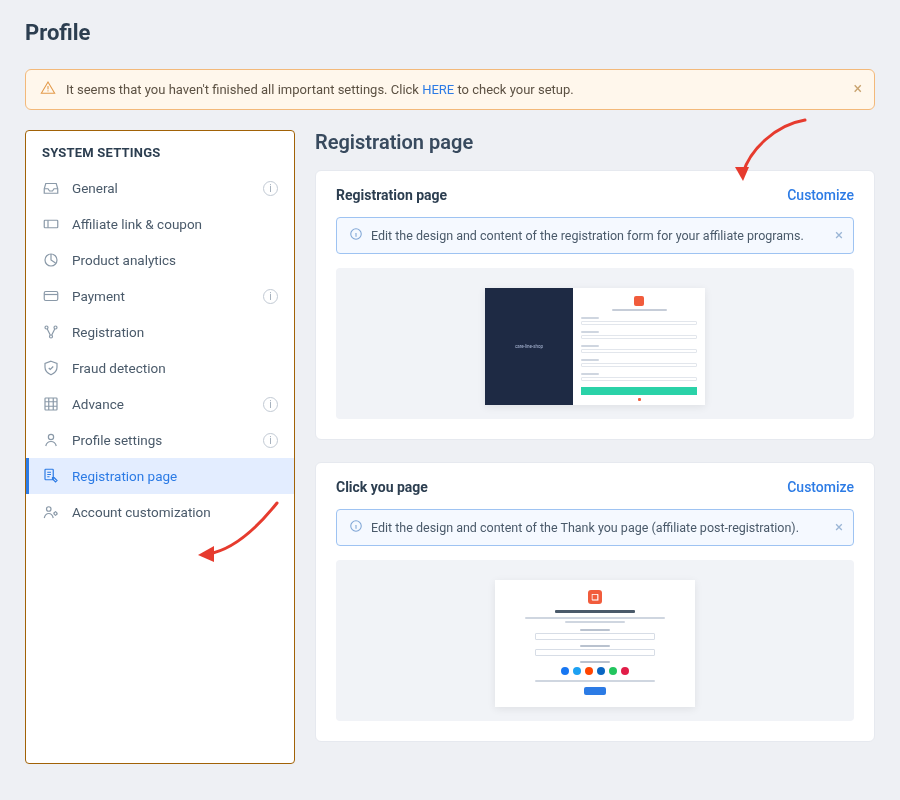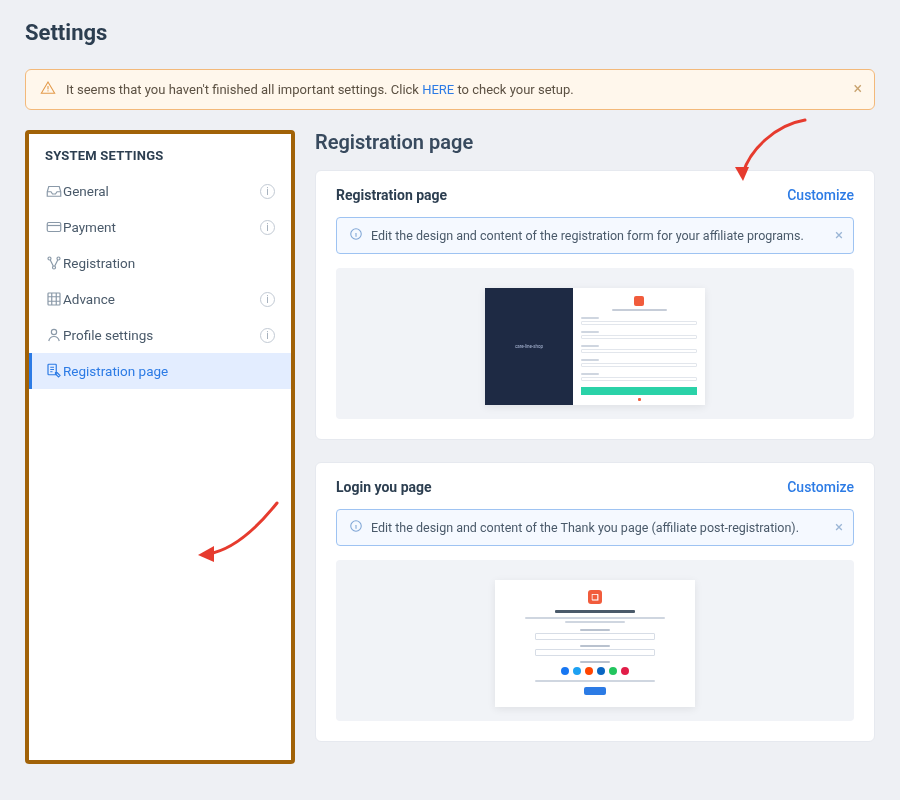--- a/index.html
+++ b/index.html
@@ -39,36 +39,36 @@
     right: 12px;
     top: 9px;
     cursor: pointer;
     color: #c9a36f;
     font-size: 16px;
   }
   .layout { display: flex; gap: 20px; }
   .sidebar {
     width: 270px;
     background: #fff;
-    border: 4px solid #a16207;
+    border: 1px solid #a16207;
     border-radius: 4px;
     flex-shrink: 0;
   }
   .sidebar-section-title {
     font-size: 13px;
     font-weight: 700;
     color: #2c3e50;
     padding: 14px 16px 10px;
     letter-spacing: 0.2px;
   }
   .sidebar-section-title.second { border-top: 1px solid #eef0f4; }
   .sidebar-item {
     display: flex;
     align-items: center;
-    gap: 0;
+    gap: 12px;
     padding: 9px 16px;
     font-size: 13.5px;
     color: #4a5a6a;
     cursor: pointer;
     position: relative;
   }
   .sidebar-item.active {
     background: #e3edff;
     color: #2c7be5;
     border-left: 3px solid #2c7be5;
@@ -223,21 +223,21 @@
   .thx-preview .ln { height:2px; width:120px; background:#cfd6e0; margin:0 auto 5px; border-radius:1px; }
   .thx-preview .btn { width:22px; height:8px; background:#2c7be5; border-radius:2px; margin:0 auto; }
   
   .arrow { position: absolute; pointer-events:none; }
   .arrow svg path { stroke:#e63b2e; stroke-width:3; fill:none; stroke-linecap:round; }
   .arrow svg polygon { fill:#e63b2e; }
 </style>
 </head>
 <body>
 
-<div class="page-title">Settings</div>
+<div class="page-title">Profile</div>
 
 <div class="alert">
   <span class="icon">
     <svg width="16" height="16" viewBox="0 0 24 24" fill="none">
         <path d="M12 3 2 20h20L12 3Z" stroke="#e39a4a" stroke-width="1.6"></path>
         <rect x="11.2" y="9" width="1.6" height="5" fill="#e39a4a"></rect>
         <rect x="11.2" y="15.5" width="1.6" height="1.6" fill="#e39a4a"></rect>
       </svg>
   </span>
   <span>
@@ -255,21 +255,39 @@
       <span class="icon">
           <svg width="18" height="18" viewBox="0 0 24 24" fill="none" stroke="currentColor" stroke-width="1.6">
             <path d="M3 13h5l2 3h4l2-3h5"></path>
             <path d="M5 6h14l2 7v6H3v-6l2-7Z"></path>
           </svg>
         </span>
       <span>General</span>
       <span class="info-badge">i</span>
     </div>
 
-
+    <div class="sidebar-item">
+      <span class="icon">
+          <svg width="18" height="18" viewBox="0 0 24 24" fill="none" stroke="currentColor" stroke-width="1.6">
+            <rect x="3" y="7" width="18" height="10" rx="1"></rect>
+            <path d="M8 7v10"></path>
+          </svg>
+        </span>
+      <span>Affiliate link &amp; coupon</span>
+    </div>
+
+    <div class="sidebar-item">
+      <span class="icon">
+          <svg width="18" height="18" viewBox="0 0 24 24" fill="none" stroke="currentColor" stroke-width="1.6">
+            <circle cx="12" cy="12" r="8"></circle>
+            <path d="M12 4v8l6 4"></path>
+          </svg>
+        </span>
+      <span>Product analytics</span>
+    </div>
 
     <div class="sidebar-item">
       <span class="icon">
           <svg width="18" height="18" viewBox="0 0 24 24" fill="none" stroke="currentColor" stroke-width="1.6">
             <rect x="3" y="6" width="18" height="12" rx="2"></rect>
             <path d="M3 10h18"></path>
           </svg>
         </span>
       <span>Payment</span>
       <span class="info-badge">i</span>
@@ -280,20 +298,29 @@
           <svg width="18" height="18" viewBox="0 0 24 24" fill="none" stroke="currentColor" stroke-width="1.6">
             <circle cx="6" cy="6" r="2"></circle>
             <circle cx="18" cy="6" r="2"></circle>
             <circle cx="12" cy="18" r="2"></circle>
             <path d="M7 8l4 8M17 8l-4 8"></path>
           </svg>
         </span>
       <span>Registration</span>
     </div>
 
+    <div class="sidebar-item">
+      <span class="icon">
+          <svg width="18" height="18" viewBox="0 0 24 24" fill="none" stroke="currentColor" stroke-width="1.6">
+            <path d="M12 3l8 3v5c0 5-3.5 8-8 10-4.5-2-8-5-8-10V6l8-3Z"></path>
+            <path d="M9 12l2 2 4-4"></path>
+          </svg>
+        </span>
+      <span>Fraud detection</span>
+    </div>
 
     <div class="sidebar-item">
       <span class="icon">
           <svg width="18" height="18" viewBox="0 0 24 24" fill="none" stroke="currentColor" stroke-width="1.6">
             <rect x="4" y="4" width="16" height="16" rx="1"></rect>
             <path d="M9 4v16M15 4v16M4 9h16M4 15h16"></path>
           </svg>
         </span>
       <span>Advance</span>
       <span class="info-badge">i</span>
@@ -319,20 +346,31 @@
             <path d="M16 14l4 4-2 2-4-4v-2h2Z"></path>
           </svg>
         </span>
       <span>Registration page</span>
     </div>
 
 
 
 
 
+    <div class="sidebar-item">
+      <span class="icon">
+          <svg width="18" height="18" viewBox="0 0 24 24" fill="none" stroke="currentColor" stroke-width="1.6">
+            <circle cx="9" cy="8" r="3"></circle>
+            <path d="M3 20c1-4 3.5-6 6-6s5 2 6 6"></path>
+            <circle cx="18" cy="14" r="2"></circle>
+            <path d="M18 11v1M18 16v1M15.5 13l1 .5M19.5 14.5l1 .5"></path>
+          </svg>
+        </span>
+      <span>Account customization</span>
+    </div>
   </div>
 
   <div class="main">
     <div class="main-heading">Registration page</div>
 
     <div class="card">
       <div class="card-head">
         <div class="card-title">Registration page</div>
         <div class="customize-link">Customize</div>
       </div>
@@ -376,21 +414,21 @@
             <div class="foot">
                 <div class="dot"></div>
               </div>
           </div>
         </div>
       </div>
     </div>
 
     <div class="card">
       <div class="card-head">
-        <div class="card-title">Login you page</div>
+        <div class="card-title">Click you page</div>
         <div class="customize-link">Customize</div>
       </div>
       <div class="info-bar">
         <span class="icn">
           <svg width="14" height="14" viewBox="0 0 24 24" fill="none" stroke="#7fa6d6" stroke-width="1.8">
               <circle cx="12" cy="12" r="9"></circle>
               <path d="M12 8h.01M11 11h1v5h1"></path>
             </svg>
         </span>
         <span>Edit the design and content of the Thank you page (affiliate post-registration).</span>

